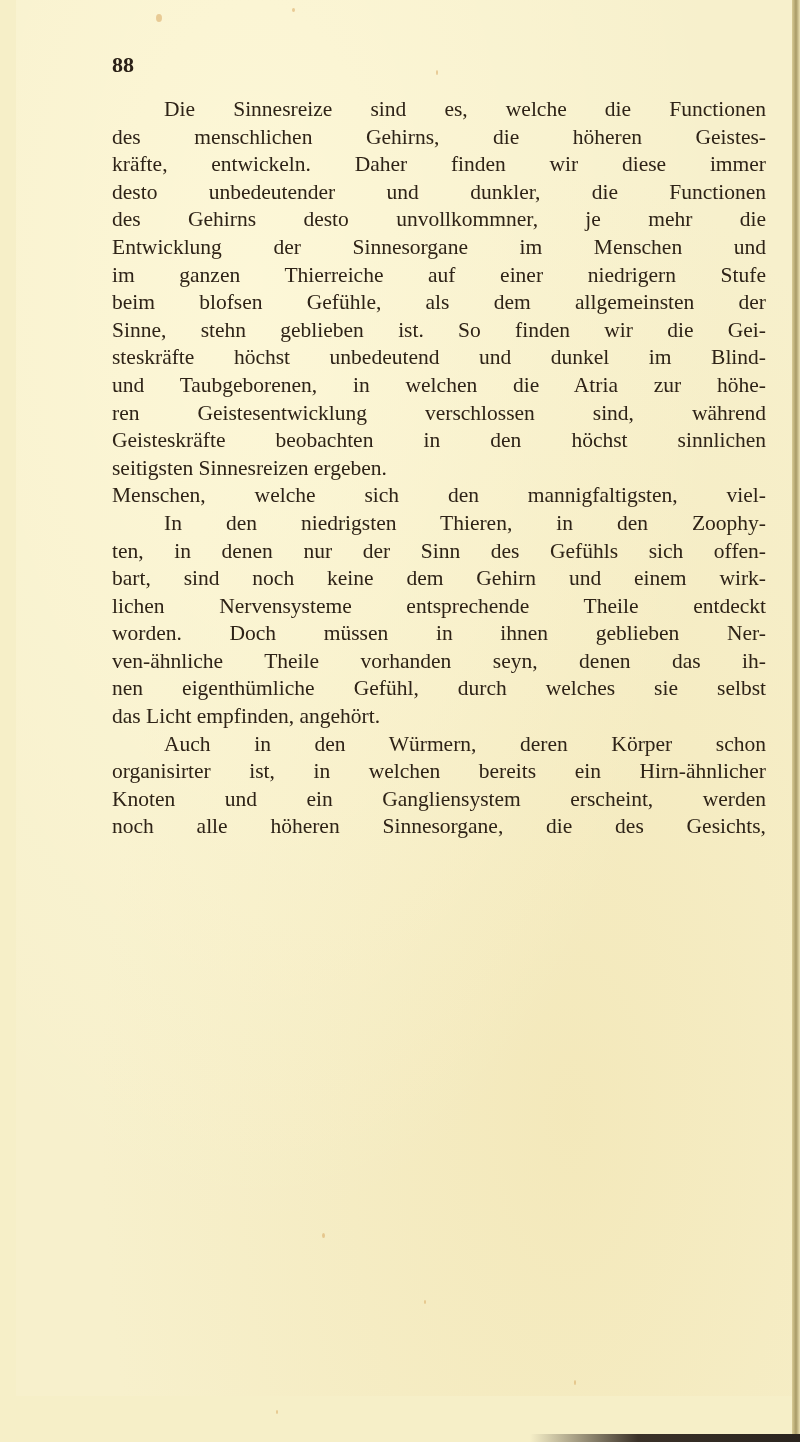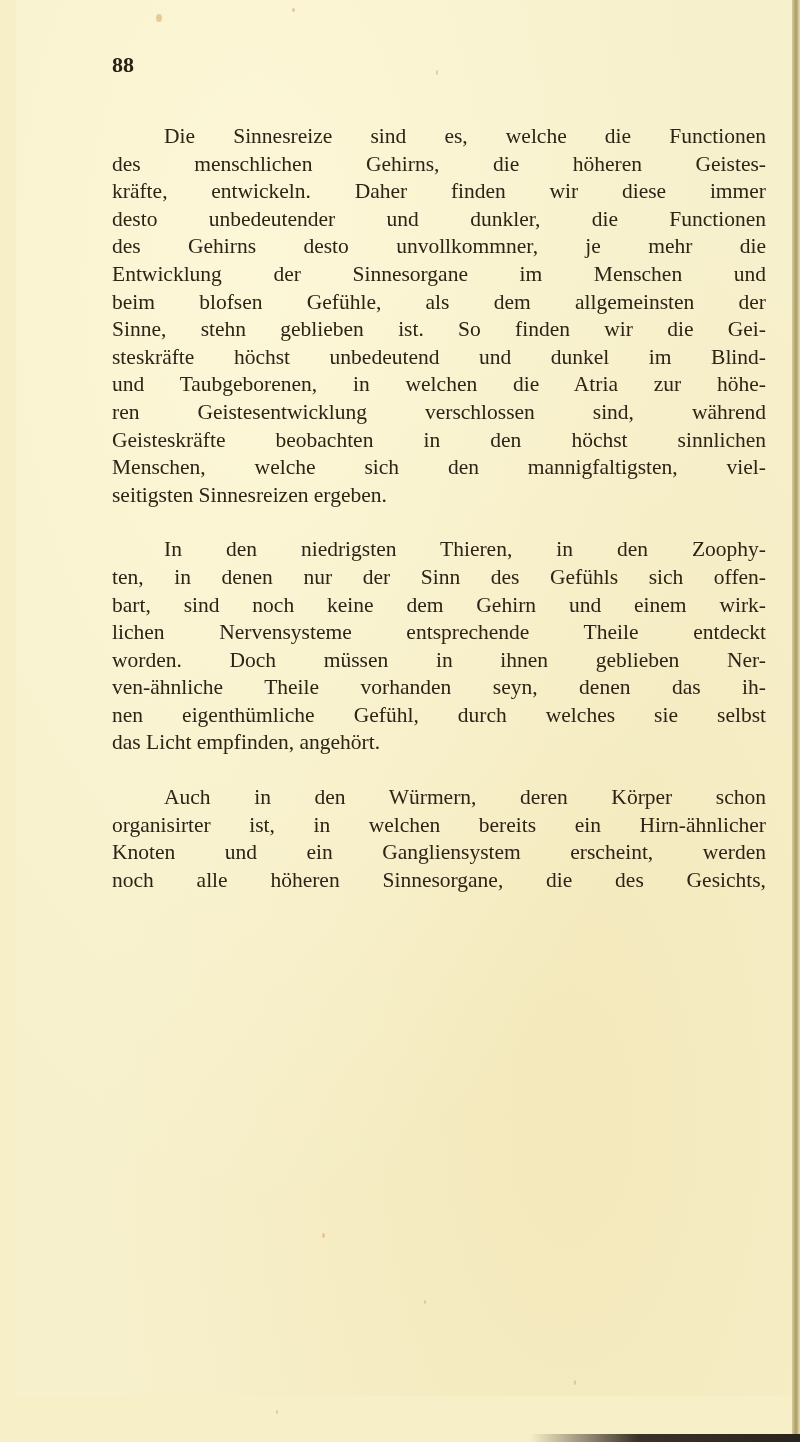--- a/index.html
+++ b/index.html
@@ -62,21 +62,20 @@
       text-align: justify;
       text-align-last: justify;
       white-space: nowrap;
       height: 27.6px;
     }
     .line.last {
       text-align-last: left;
     }
     .line.indent {
       padding-left: 52px;
-      margin-top: 27px;
     }
     .speck {
       position: absolute;
       background: #d9a860;
       border-radius: 50%;
       opacity: 0.55;
     }
   </style>
 </head>
 <body>
@@ -86,28 +85,29 @@
 
   <div class="text-block">
 
     <div>
       <span class="line indent">Die Sinnesreize sind es, welche die Functionen</span>
       <span class="line">des menschlichen Gehirns, die höheren Geistes-</span>
       <span class="line">kräfte, entwickeln. Daher finden wir diese immer</span>
       <span class="line">desto unbedeutender und dunkler, die Functionen</span>
       <span class="line">des Gehirns desto unvollkommner, je mehr die</span>
       <span class="line">Entwicklung der Sinnesorgane im Menschen und</span>
+      <span class="line">im ganzen Thierreiche auf einer niedrigern Stufe</span>
       <span class="line">beim blofsen Gefühle, als dem allgemeinsten der</span>
       <span class="line">Sinne, stehn geblieben ist. So finden wir die Gei-</span>
       <span class="line">steskräfte höchst unbedeutend und dunkel im Blind-</span>
       <span class="line">und Taubgeborenen, in welchen die Atria zur höhe-</span>
       <span class="line">ren Geistesentwicklung verschlossen sind, während</span>
       <span class="line">Geisteskräfte beobachten in den höchst sinnlichen</span>
+      <span class="line last">seitigsten Sinnesreizen ergeben.</span>
       <span class="line">Menschen, welche sich den mannigfaltigsten, viel-</span>
-      <span class="line last">seitigsten Sinnesreizen ergeben.</span>
     </div>
 
     <div>
       <span class="line indent">In den niedrigsten Thieren, in den Zoophy-</span>
       <span class="line">ten, in denen nur der Sinn des Gefühls sich offen-</span>
       <span class="line">bart, sind noch keine dem Gehirn und einem wirk-</span>
       <span class="line">lichen Nervensysteme entsprechende Theile entdeckt</span>
       <span class="line">worden. Doch müssen in ihnen geblieben Ner-</span>
       <span class="line">ven-ähnliche Theile vorhanden seyn, denen das ih-</span>
       <span class="line">nen eigenthümliche Gefühl, durch welches sie selbst</span>

